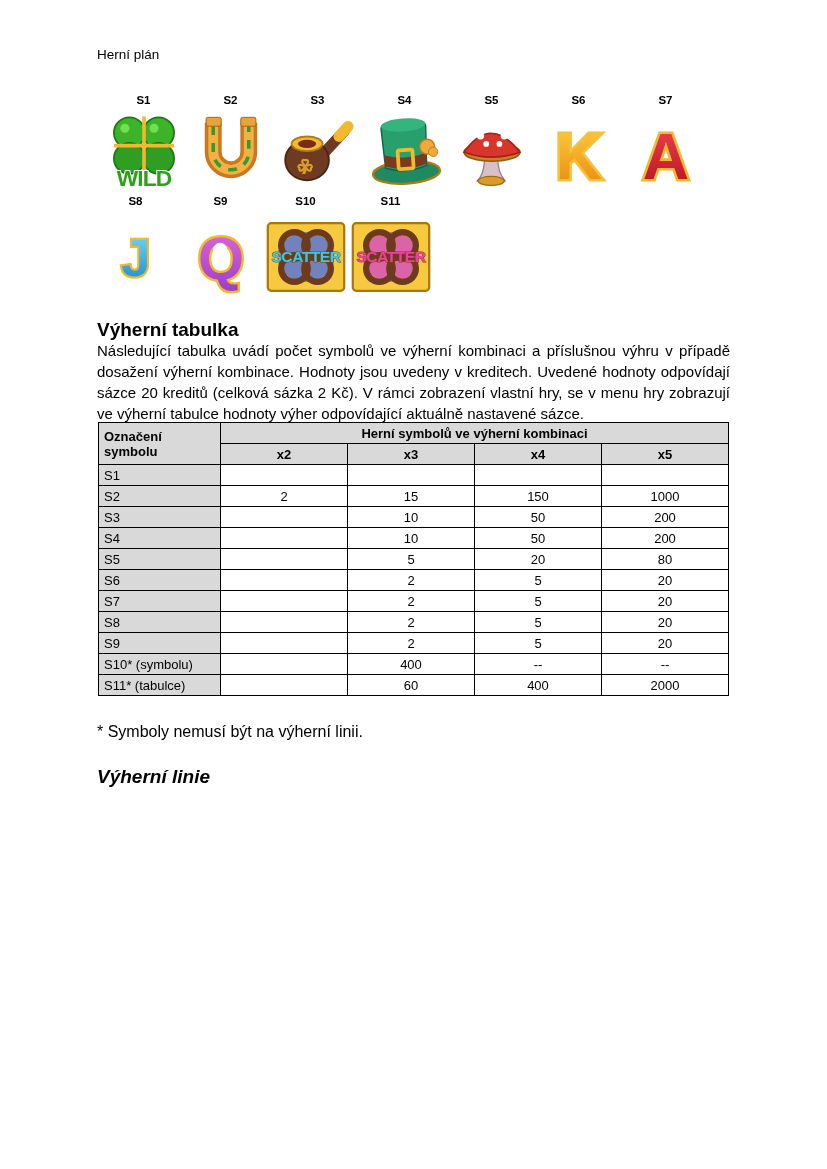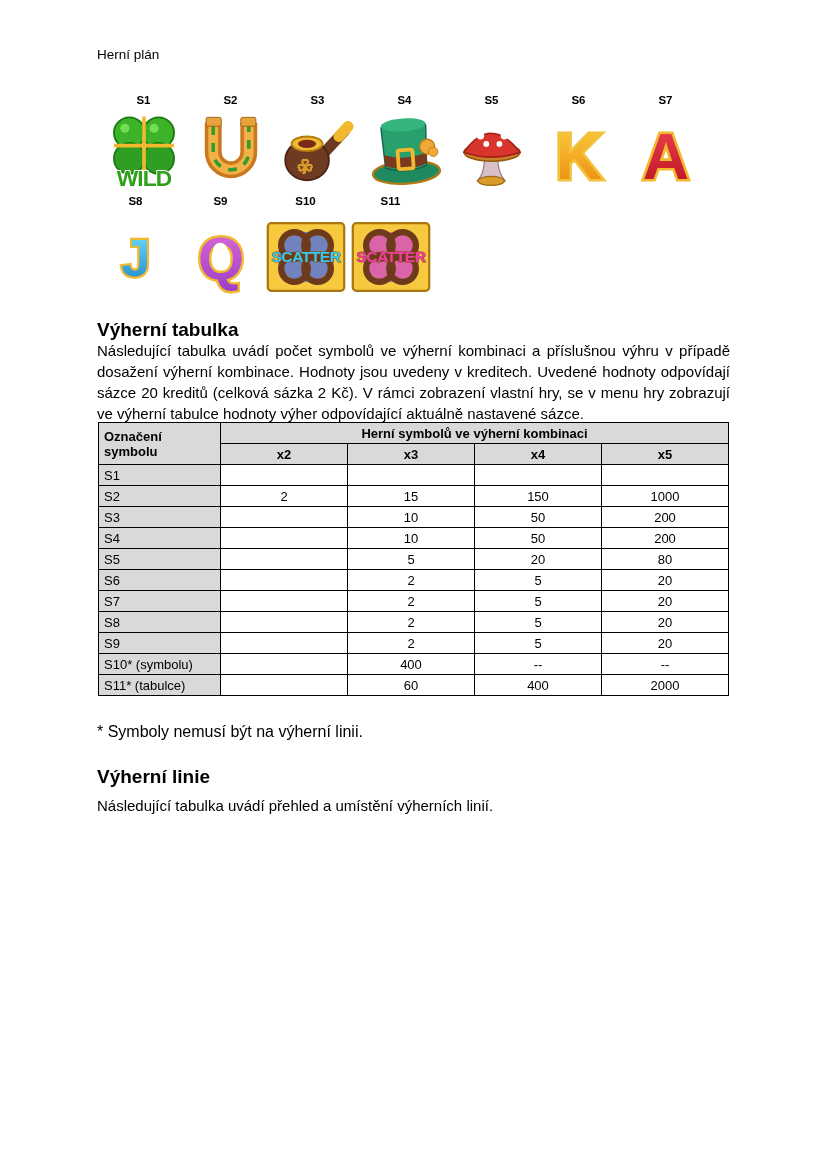--- a/index.html
+++ b/index.html
@@ -33,21 +33,21 @@
   }
   .sym-icon { flex: 1; display: flex; align-items: flex-end; justify-content: center; }
   .sym-icon svg { display: block; }
   svg text { font-family: "Liberation Sans", sans-serif; }
   
   .sec-heading {
     position: absolute; left: 97px;
     font-size: 19px; font-weight: bold;
   }
   .h-payout { top: 319px; }
-  .h-lines  { top: 766px; }
+  .h-lines  { top: 766px; font-style: italic; }
   .body-par {
     position: absolute; left: 97px;
     font-size: 15px; line-height: 21px;
   }
   .par-payout { top: 340px; width: 633px; text-align: justify; }
   .par-lines  { top: 795px; width: 633px; }
   .footnote {
     position: absolute; left: 97px; top: 723px;
     font-size: 16px;
   }
@@ -357,15 +357,14 @@
           <td class="value-cell">60</td>
           <td class="value-cell">400</td>
           <td class="value-cell">2000</td>
         </tr>
       </tbody>
   </table>
 
   <div class="footnote">* Symboly nemusí být na výherní linii.</div>
 
   <div class="sec-heading h-lines">Výherní linie</div>
-  <div class="body-par par-lines">Následující tabulka uvádí přehled a umístění výherních linií.</div>
 
 </div>
 
 </body></html>

